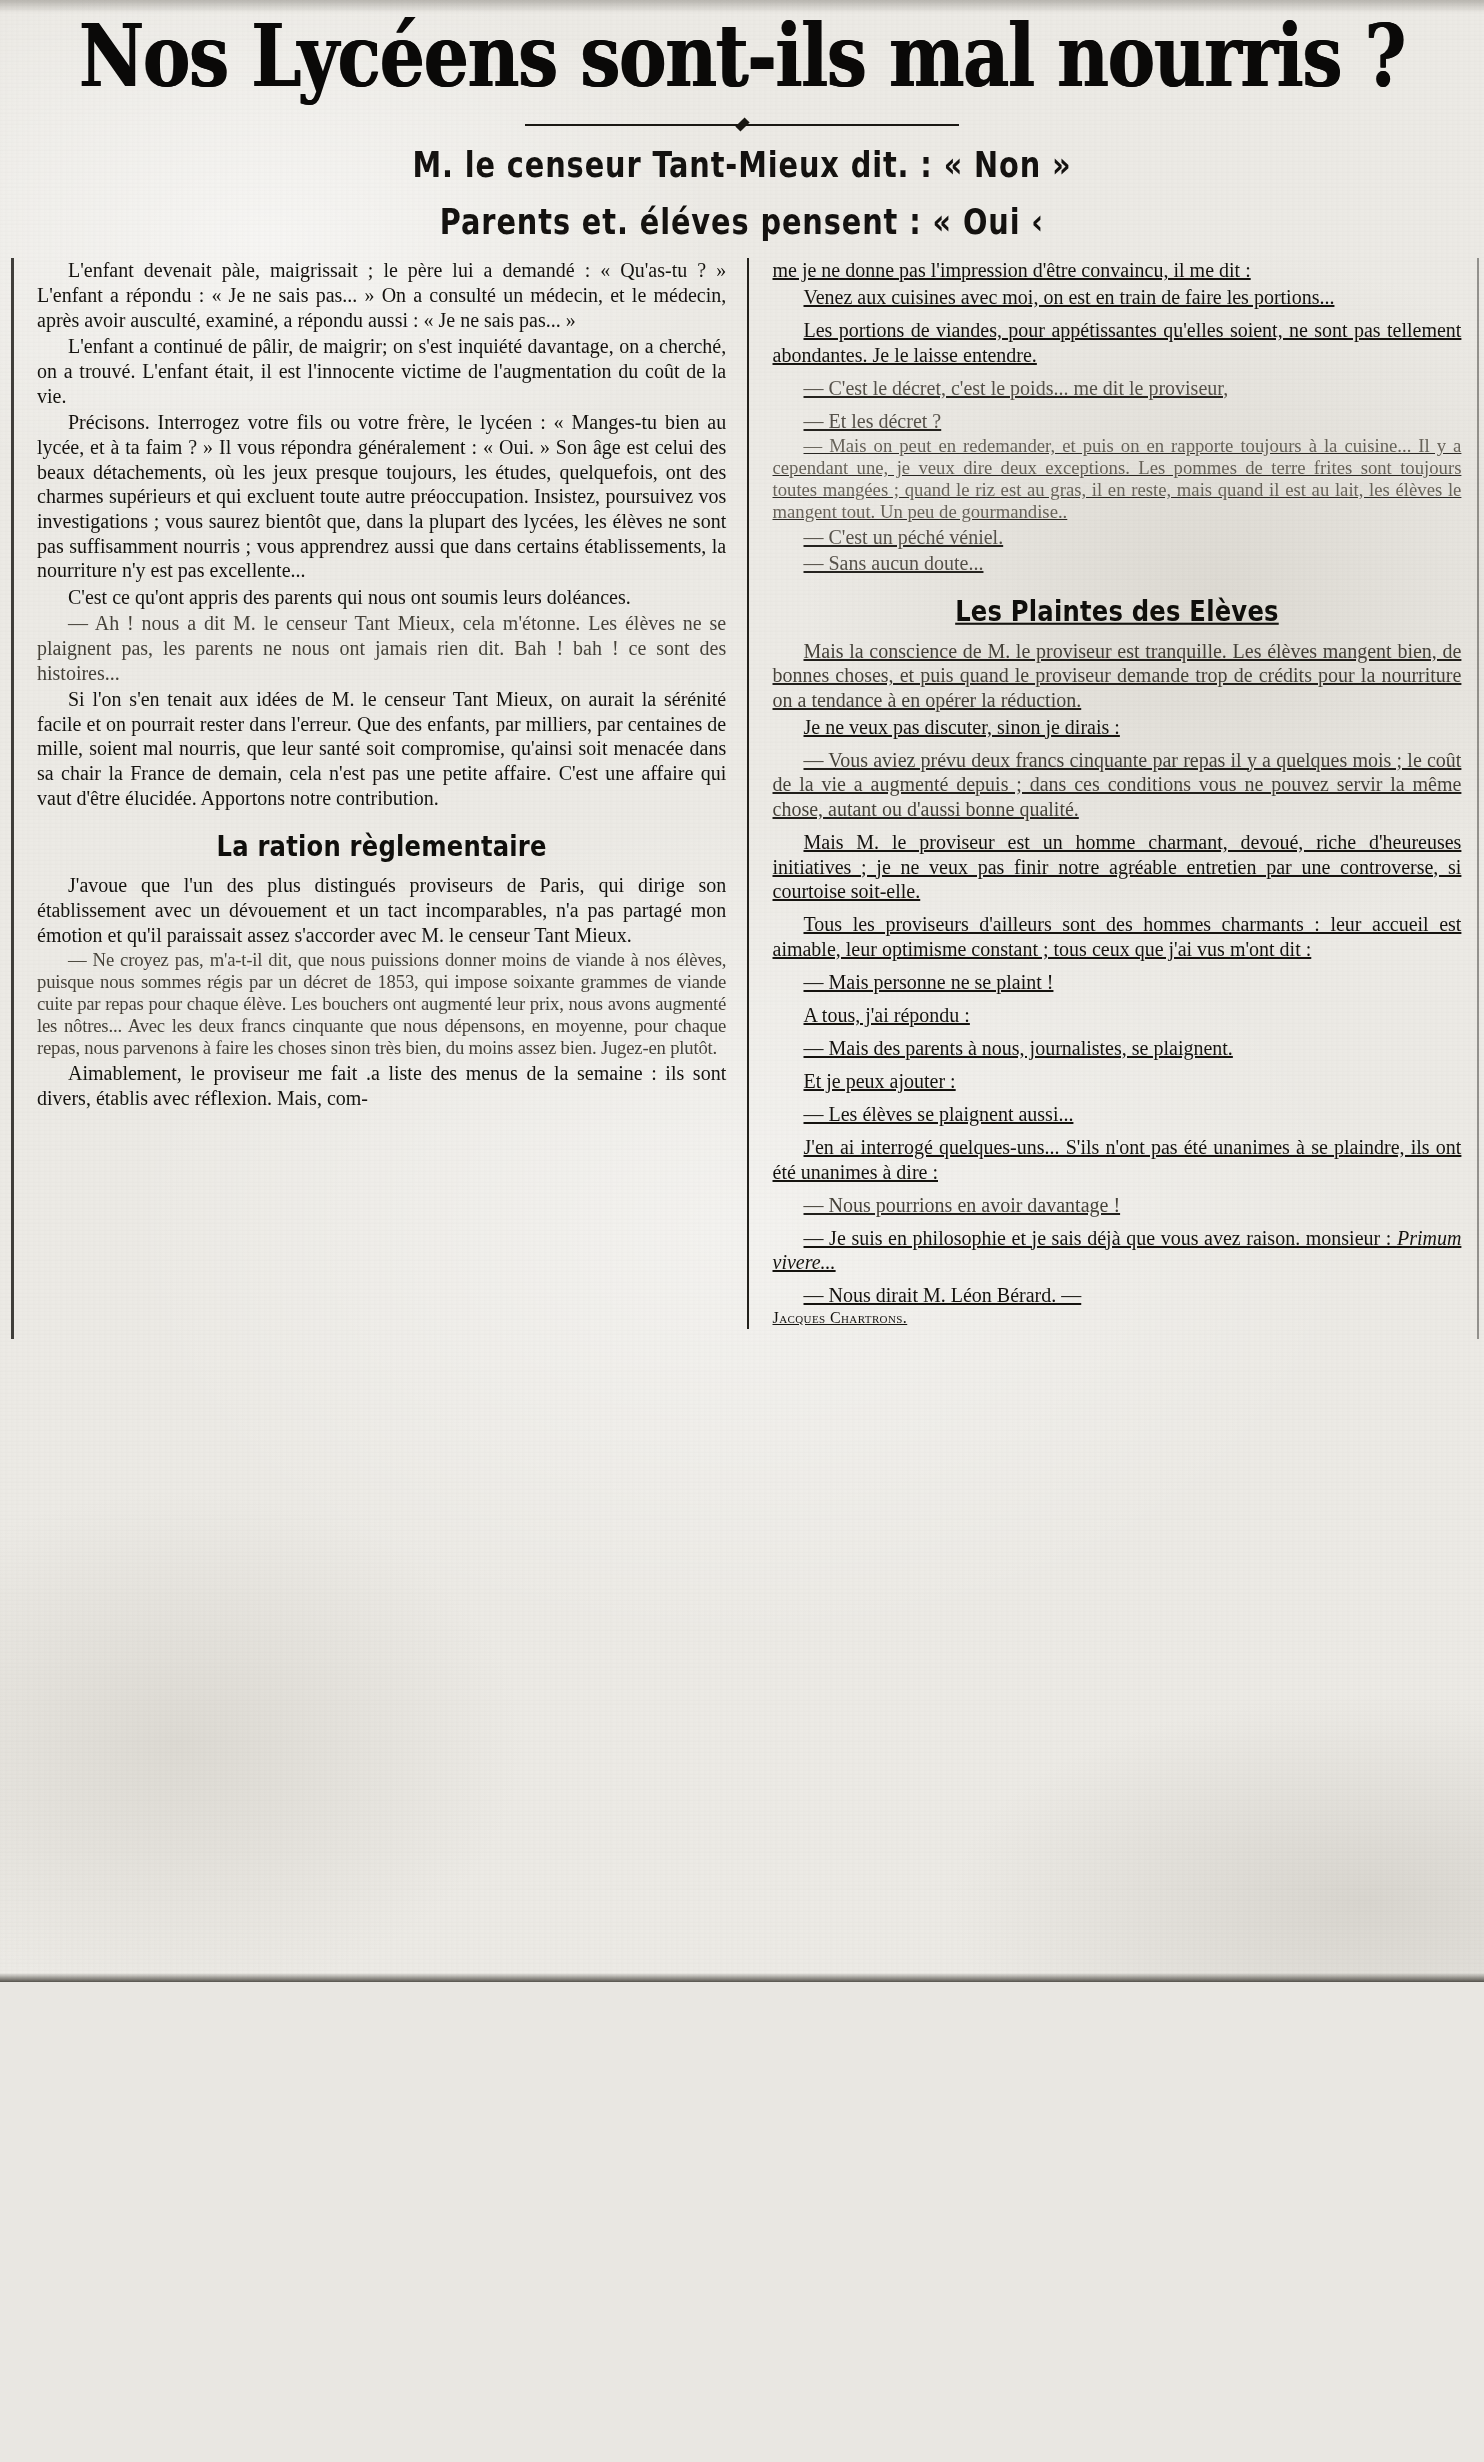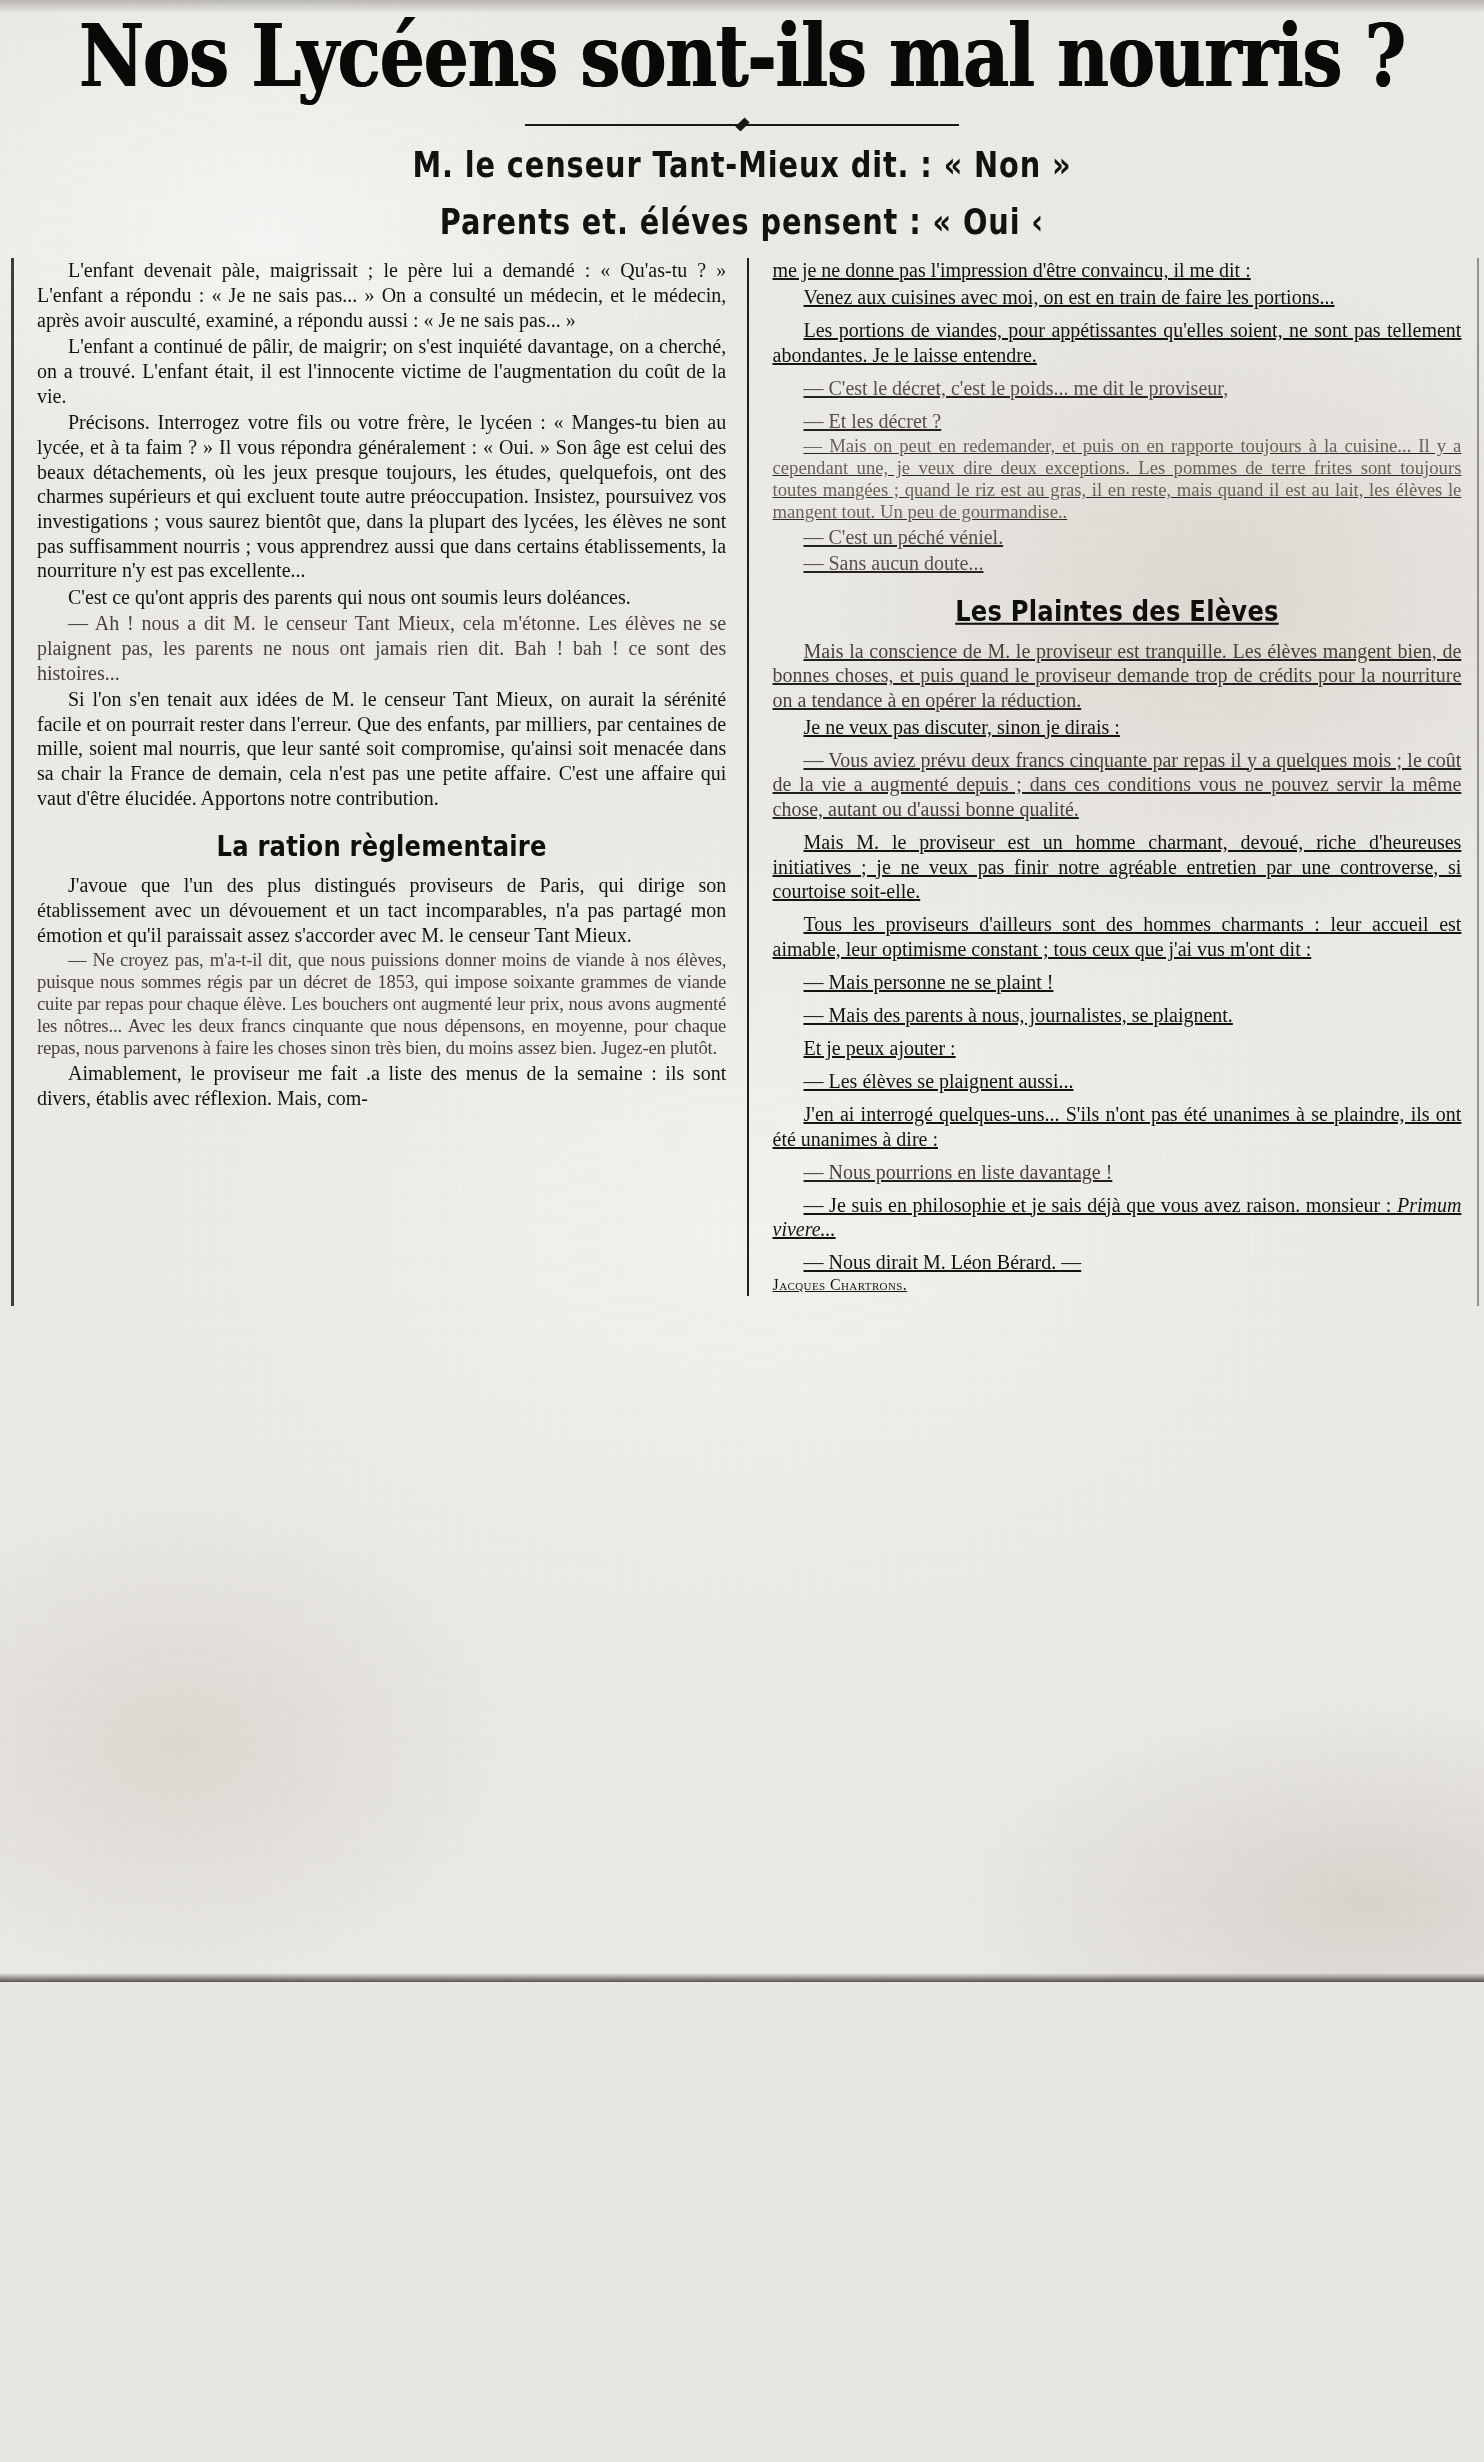--- a/index.html
+++ b/index.html
@@ -249,25 +249,26 @@
       <p class="faded">— Sans aucun doute...</p>
 
       <div class="sec-head">Les Plaintes des Elèves</div>
 
       <p class="faded-3">Mais la conscience de M. le proviseur est tranquille. Les élèves mangent bien, de bonnes choses, et puis quand le proviseur demande trop de crédits pour la nourriture on a tendance à en opérer la réduction.</p>
       <p class="gap-sm">Je ne veux pas discuter, sinon je dirais :</p>
       <p class="gap-sm faded-3">— Vous aviez prévu deux francs cinquante par repas il y a quelques mois ; le coût de la vie a augmenté depuis ; dans ces conditions vous ne pouvez servir la même chose, autant ou d'aussi bonne qualité.</p>
       <p class="gap-sm">Mais M. le proviseur est un homme charmant, devoué, riche d'heureuses initiatives ; je ne veux pas finir notre agréable entretien par une controverse, si courtoise soit-elle.</p>
       <p class="gap-sm">Tous les proviseurs d'ailleurs sont des hommes charmants : leur accueil est aimable, leur optimisme constant ; tous ceux que j'ai vus m'ont dit :</p>
       <p class="gap-sm">— Mais personne ne se plaint !</p>
+      <p class="gap-sm">A tous, j'ai répondu :</p>
       <p class="gap-sm">— Mais des parents à nous, journalistes, se plaignent.</p>
       <p class="gap-sm">Et je peux ajouter :</p>
       <p class="gap-sm">— Les élèves se plaignent aussi...</p>
       <p class="gap-sm">J'en ai interrogé quelques-uns... S'ils n'ont pas été unanimes à se plaindre, ils ont été unanimes à dire :</p>
-      <p class="gap-sm faded-3">— Nous pourrions en liste davantage !</p>
+      <p class="gap-sm faded-3">— Nous pourrions en avoir davantage !</p>
 
       <p class="gap-sm"><span>— Je suis en philosophie et je sais déjà que vous avez raison. monsieur : </span><em class="lat">Primum vivere...</em></p>
 
       <p class="tight">— Nous dirait M. Léon Bérard. —</p>
       <p class="noind sig">Jacques Chartrons.</p>
     </div>
   </div>
 
   <div class="bottom-band"></div>
 </div>

